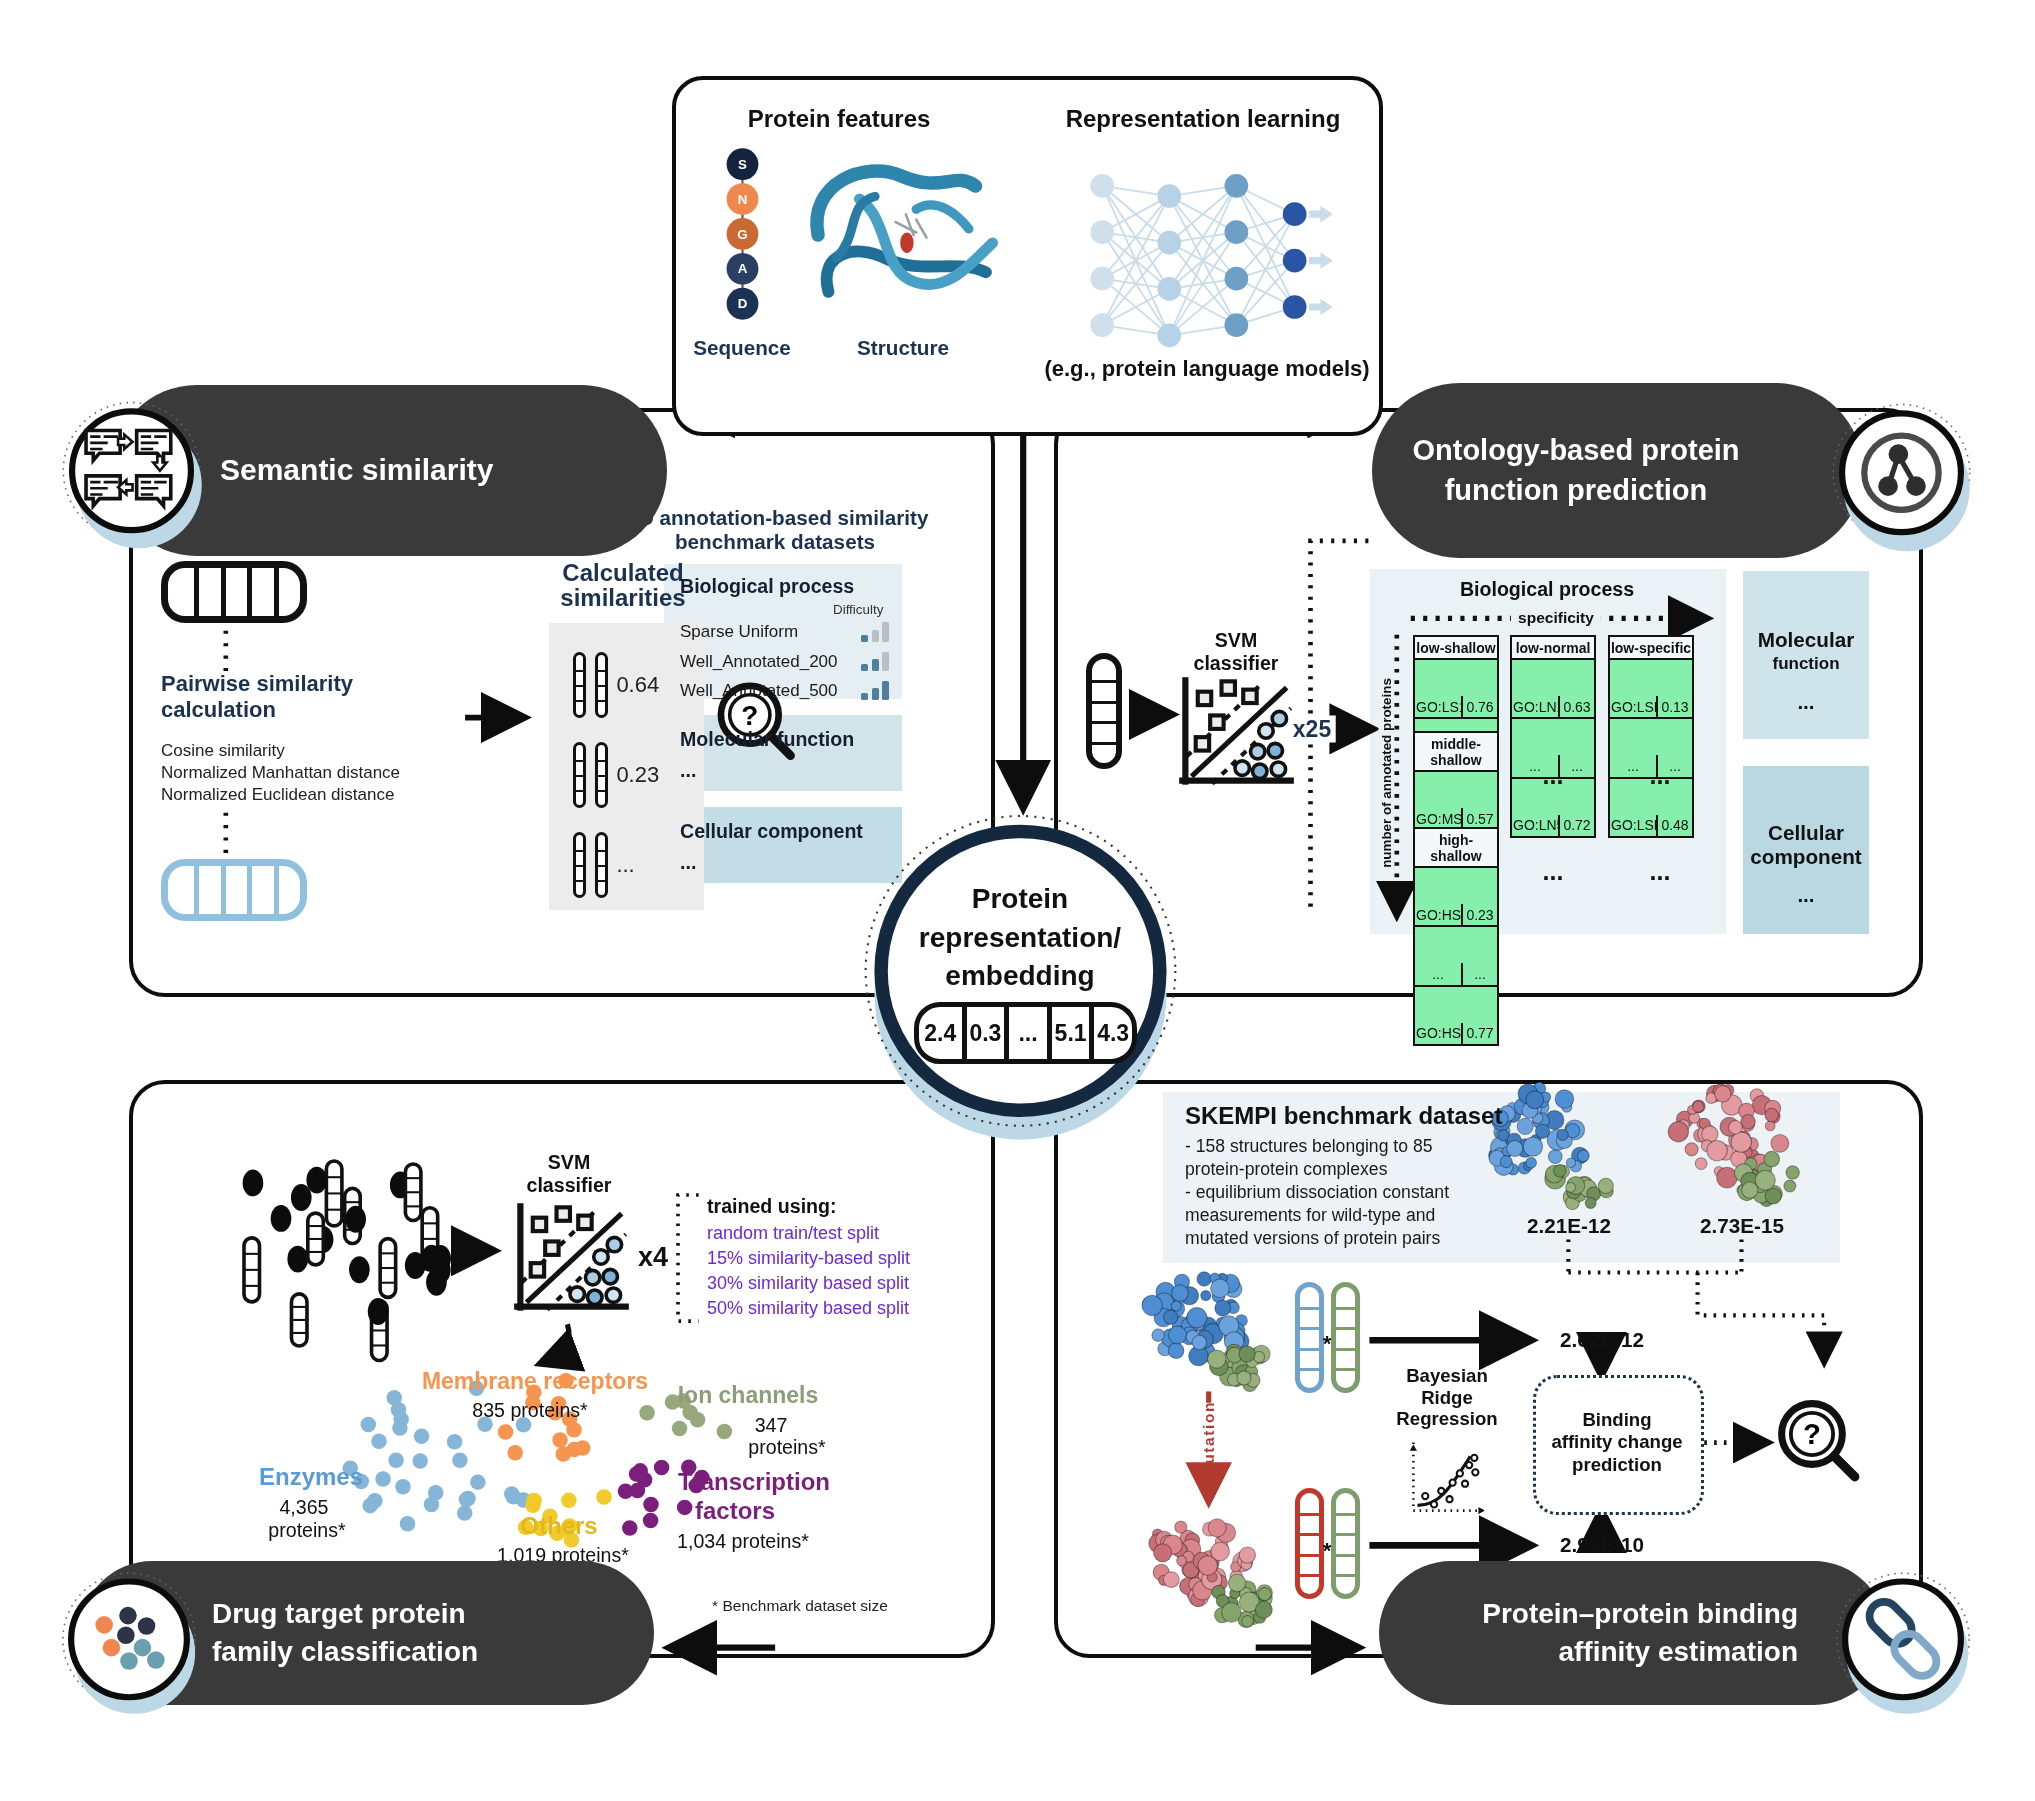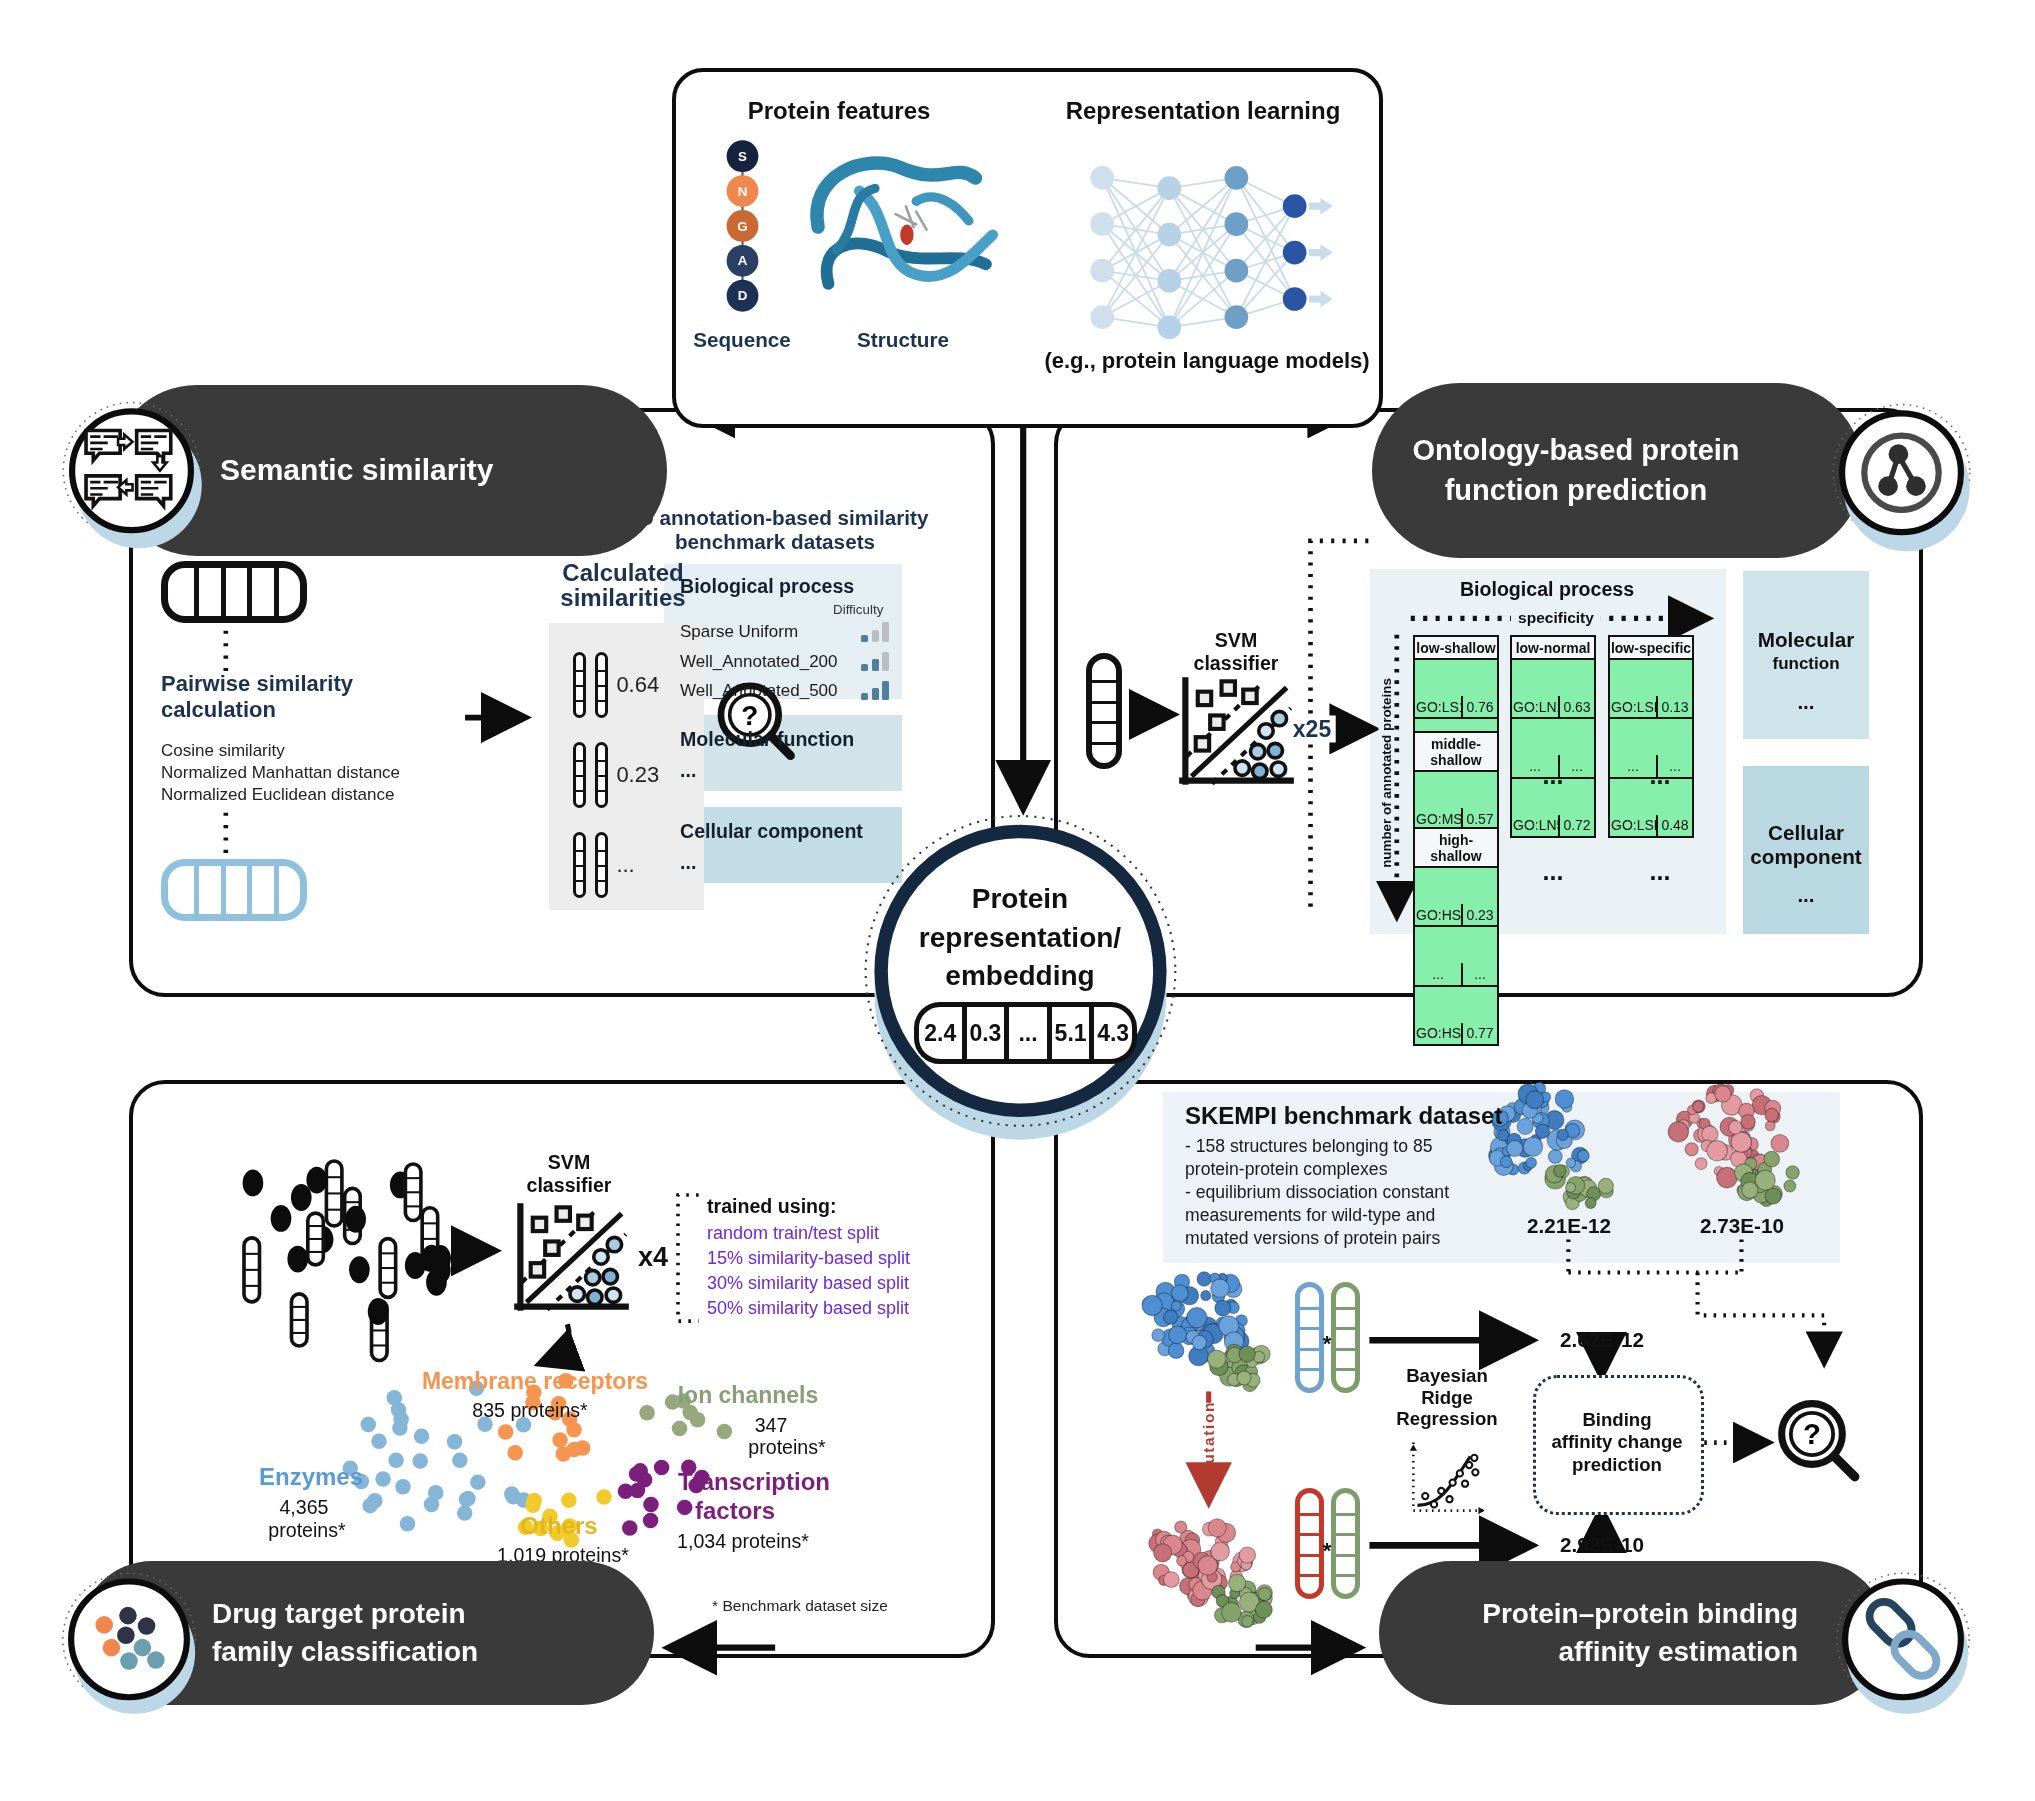--- a/index.html
+++ b/index.html
@@ -546,21 +546,21 @@
       <ellipse cx="731.6830900264904" cy="2537.31947271619" rx="20" ry="26" fill="#0c0c0c"></ellipse>
       <ellipse cx="803.4238406270742" cy="2448.2703744014725" rx="20" ry="26" fill="#0c0c0c"></ellipse>
       <ellipse cx="852.652403274551" cy="2434.5704803522676" rx="20" ry="26" fill="#0c0c0c"></ellipse>
       <rect x="472.1659779176116" y="2394.8220473574474" width="30" height="123.97086379118264" rx="15" fill="#fff" stroke="#111" stroke-width="7"></rect>
       <line x1="472.1659779176116" y1="2425.814763305243" x2="502.1659779176116" y2="2425.814763305243" stroke="#111" stroke-width="4"></line>
       <line x1="472.1659779176116" y1="2456.8074792530388" x2="502.1659779176116" y2="2456.8074792530388" stroke="#111" stroke-width="4"></line>
       <line x1="472.1659779176116" y1="2487.8001952008344" x2="502.1659779176116" y2="2487.8001952008344" stroke="#111" stroke-width="4"></line>
     </g>
   </svg>
 
-<div class="abs z4" style="left:672px;top:68px;width:703px;height:352px;border:4.7px solid #0d0d0d;border-radius:31px;background:#fff;">
+<div class="abs z4" style="left:672px;top:76px;width:703px;height:352px;border:4.7px solid #0d0d0d;border-radius:31px;background:#fff;">
   <div class="lbl bold c" style="left:163px;top:39px;font-size:24px;">Protein features</div>
   <div class="lbl bold c" style="left:527px;top:39px;font-size:24px;">Representation learning</div>
   <svg class="abs" style="left:47px;top:66px;" width="39" height="181" id="seq-beads" viewBox="0 0 76 350">
     <line x1="38" y1="20" x2="38" y2="330" stroke="#555" stroke-width="4"></line>
   <circle cx="38" cy="34" r="31" fill="#16233f"></circle>
       <text x="38" y="43" text-anchor="middle" font-size="26" font-weight="bold" fill="#fff" font-family="Liberation Sans,sans-serif">S</text>
       <circle cx="38" cy="102" r="31" fill="#f0874f"></circle>
       <text x="38" y="111" text-anchor="middle" font-size="26" font-weight="bold" fill="#fff" font-family="Liberation Sans,sans-serif">N</text>
       <circle cx="38" cy="170" r="31" fill="#c96a35"></circle>
       <text x="38" y="179" text-anchor="middle" font-size="26" font-weight="bold" fill="#fff" font-family="Liberation Sans,sans-serif">G</text>
@@ -1029,21 +1029,21 @@
 
 <div class="lbl bold" style="left:1185px;top:1102px;font-size:24px;">SKEMPI benchmark dataset</div>
 <div class="lbl" id="skempi-lines" style="left:1185px;top:1135px;font-size:17.6px;line-height:23px;color:#1a1a1a;">
     <div>- 158 structures belonging to 85</div>
     <div>protein-protein complexes</div>
     <div> - equilibrium dissociation constant</div>
     <div>measurements for wild-type and</div>
     <div>mutated versions of protein pairs</div>
   </div>
 <div class="lbl bold c" style="left:1569px;top:1226px;font-size:20.7px;">2.21E-12</div>
-<div class="lbl bold c" style="left:1742px;top:1226px;font-size:20.7px;">2.73E-10</div>
+<div class="lbl bold c" style="left:1742px;top:1226px;font-size:20.7px;">2.73E-15</div>
 <div class="lbl bold c" style="left:1209px;top:1440px;font-size:15.5px;color:#b23a2e;transform:translate(-50%,-50%) rotate(-90deg);letter-spacing:1.6px;">mutation</div>
 <div class="abs big-vpill" style="left:1295px;top:1282px;width:29px;height:111px;border:5.7px solid #6fa3cc;border-radius:14.5px;z-index:4;">
     <i style="border-color:#6fa3cc"></i>
     <i style="border-color:#6fa3cc"></i>
     <i style="border-color:#6fa3cc"></i>
     <i style="border-color:#6fa3cc"></i>
     <i style="border-color:#6fa3cc"></i>
   </div>
 <div class="abs big-vpill" style="left:1331px;top:1282px;width:29px;height:111px;border:5.7px solid #7d9d6d;border-radius:14.5px;z-index:4;">
     <i style="border-color:#7d9d6d"></i>

